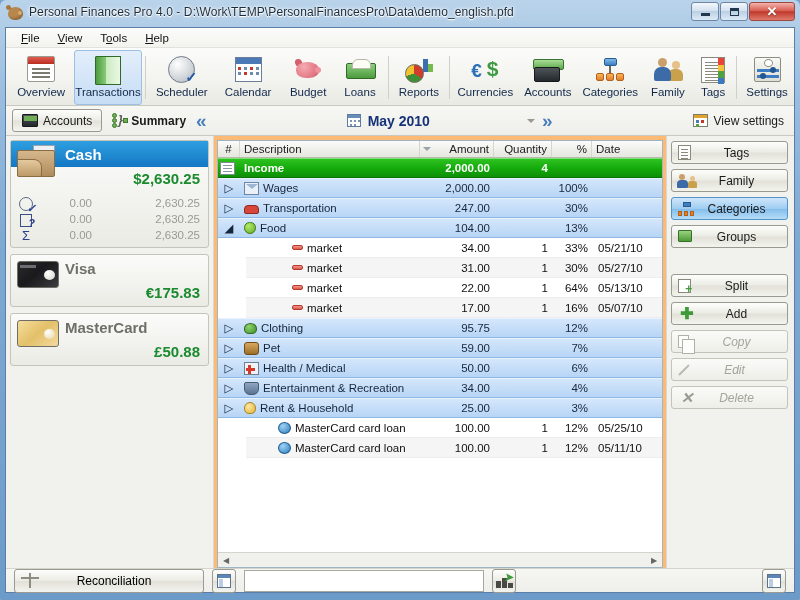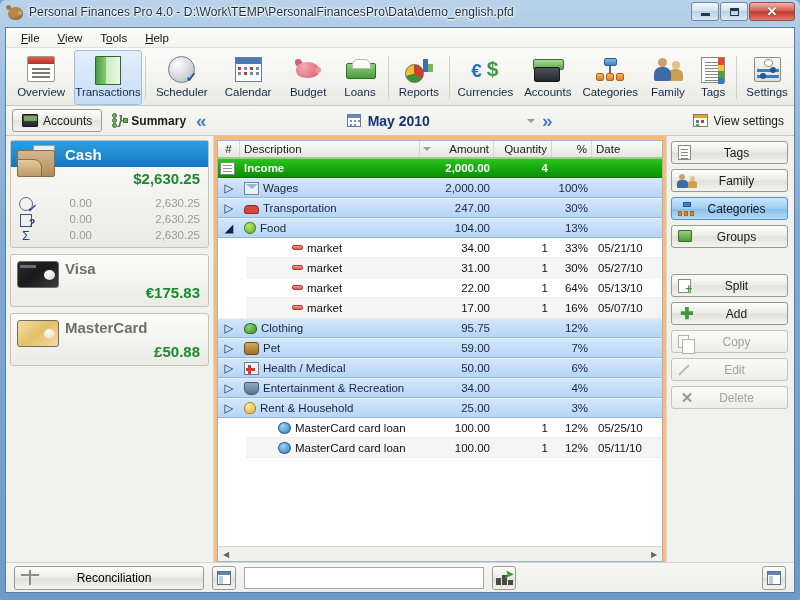--- a/index.html
+++ b/index.html
@@ -273,21 +273,21 @@
   #hscroll { height: 15px; flex: 0 0 auto; background: #f0f0ec; border-top: 1px solid #d4d4cc; display:flex; align-items:center; justify-content:space-between; padding: 0 2px; }
   .hs-arrow { width: 12px; text-align:center; font-size: 8px; color: #666; }
 
   
   #rightpanel { width: 128px; flex: 0 0 auto; padding: 5px 6px 0 4px; display: flex; flex-direction: column; gap: 5px;
     background: #f1f1ee; border-left: 1px solid #d9d9d2; }
   .rp-btn { height: 23px; display: flex; align-items: center; border: 1px solid #9a9a90; border-radius: 3px;
     background: linear-gradient(180deg,#fdfdfc 0%, #ececE5 48%, #e1e1d9 52%, #f4f4ef 100%);
     font-size: 12px; color: #1a1a1a; padding-left: 6px; position: relative; }
   .rp-btn.sel { background: linear-gradient(180deg,#cfe6fa 0%, #9fcdf1 50%, #83bdea 52%, #b6dcf7 100%); border: 1px solid #4f94cd; }
-  .rp-btn.disabled { color: #a4a49c; border-color: #c3c3ba; background: linear-gradient(180deg,#fafaf8,#eeeee8); }
+  .rp-btn.disabled { color: #a4a49c; border-color: #c3c3ba; background: linear-gradient(180deg,#fafaf8,#eeeee8); font-style: italic; }
   .rp-btn .lbl { flex: 1 1 auto; text-align: center; padding-right: 10px; }
   .rp-ico { width: 18px; height: 16px; flex: 0 0 auto; position: relative; }
   .rpi-tags { background:#fff; border:1px solid #8a8a7c; width:13px;height:15px; }
   .rpi-tags:after{content:"";position:absolute;left:2px;top:3px;width:7px;height:1px;background:#8a8a7c;box-shadow:0 3px 0 #8a8a7c,0 6px 0 #8a8a7c,0 9px 0 #8a8a7c;}
   .rpi-fam .h1{position:absolute;left:1px;top:1px;width:6px;height:6px;border-radius:50%;background:#caa06a;}
   .rpi-fam .b1{position:absolute;left:-1px;top:7px;width:11px;height:8px;border-radius:4px 4px 1px 1px;background:#3c6ba8;}
   .rpi-fam .h2{position:absolute;right:1px;top:3px;width:5px;height:5px;border-radius:50%;background:#e6c089;}
   .rpi-fam .b2{position:absolute;right:-1px;top:8px;width:9px;height:7px;border-radius:3px 3px 1px 1px;background:#c9a14d;}
   .rpi-cat .top{position:absolute;left:5px;top:1px;width:8px;height:5px;background:#3d7fc1;border:1px solid #2a5b8e;}
   .rpi-cat .k{position:absolute;top:10px;width:4px;height:5px;background:#e2812a;border:1px solid #b3611a;}
@@ -296,21 +296,21 @@
   .rpi-split{width:13px;height:14px;background:#fff;border:1px solid #8a8a7c;}
   .rpi-split:after{content:"+";position:absolute;right:-2px;bottom:-4px;color:#3f9a3a;font-weight:bold;font-size:12px;}
   .rpi-add{color:#3f9a3a;font-size:16px;font-weight:bold;line-height:15px;text-align:center;}
   .rpi-copy{width:11px;height:13px;border:1px solid #b0b0a6;background:#fdfdfb;}
   .rpi-copy:after{content:"";position:absolute;left:3px;top:3px;width:11px;height:13px;border:1px solid #b0b0a6;background:#fdfdfb;}
   .rpi-edit{width:14px;height:14px;}
   .rpi-edit:after{content:"";position:absolute;left:1px;top:11px;width:14px;height:2px;background:#b9b9ae;transform:rotate(-45deg);transform-origin:left;}
   .rpi-del{color:#9a9a92;font-size:15px;font-weight:bold;line-height:15px;text-align:center;}
 
   
-  #bottombar { height: 30px; flex: 0 0 auto; display: flex; align-items: center; gap: 8px;
+  #bottombar { height: 24px; flex: 0 0 auto; display: flex; align-items: center; gap: 8px;
     padding: 0 8px; background: linear-gradient(180deg,#f6f6f3 0%, #eeeeea 100%); border-top: 1px solid #d4d4cc; }
   #recon-btn { width: 190px; height: 24px; display: flex; align-items: center; border: 1px solid #9a9a90; border-radius: 3px;
     background: linear-gradient(180deg,#fdfdfc 0%, #ececE5 48%, #e1e1d9 52%, #f4f4ef 100%); font-size: 12px; }
   #recon-btn .lbl { flex: 1 1 auto; text-align: center; padding-right: 14px; }
   .scale-ico { width:18px; height:16px; position:relative; margin-left:6px; }
   .scale-ico:before{content:"";position:absolute;left:8px;top:0;width:2px;height:15px;background:#8d8d82;}
   .scale-ico:after{content:"";position:absolute;left:0;top:4px;width:18px;height:2px;background:#8d8d82;}
   .sq-btn { width: 24px; height: 24px; border: 1px solid #9a9a90; border-radius: 3px;
     background: linear-gradient(180deg,#fdfdfc 0%, #ececE5 48%, #e1e1d9 52%, #f4f4ef 100%);
     display:flex; align-items:center; justify-content:center; }

